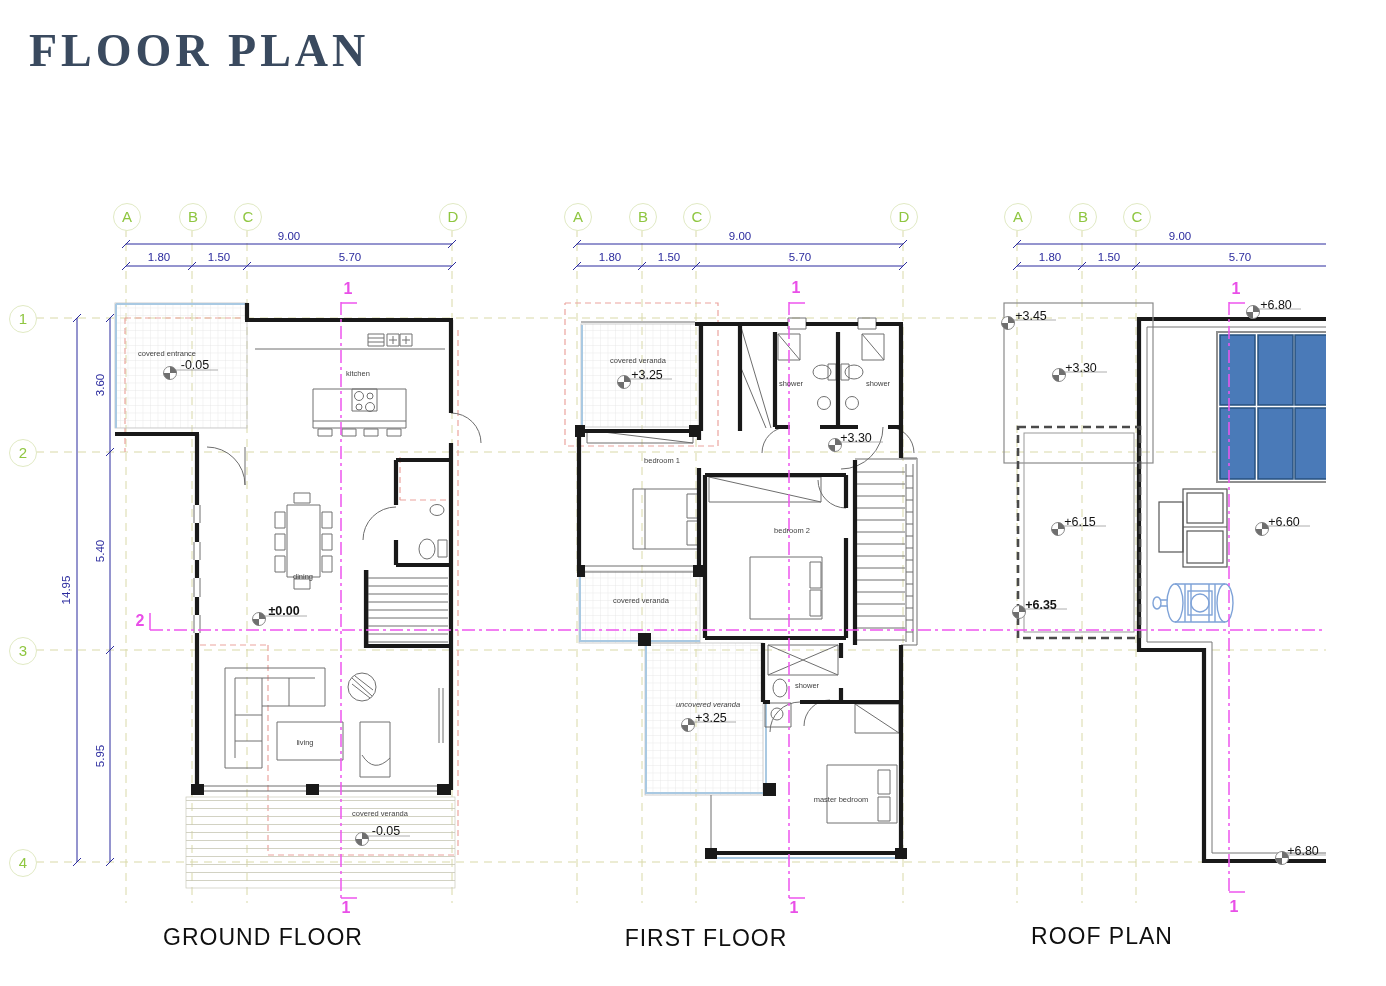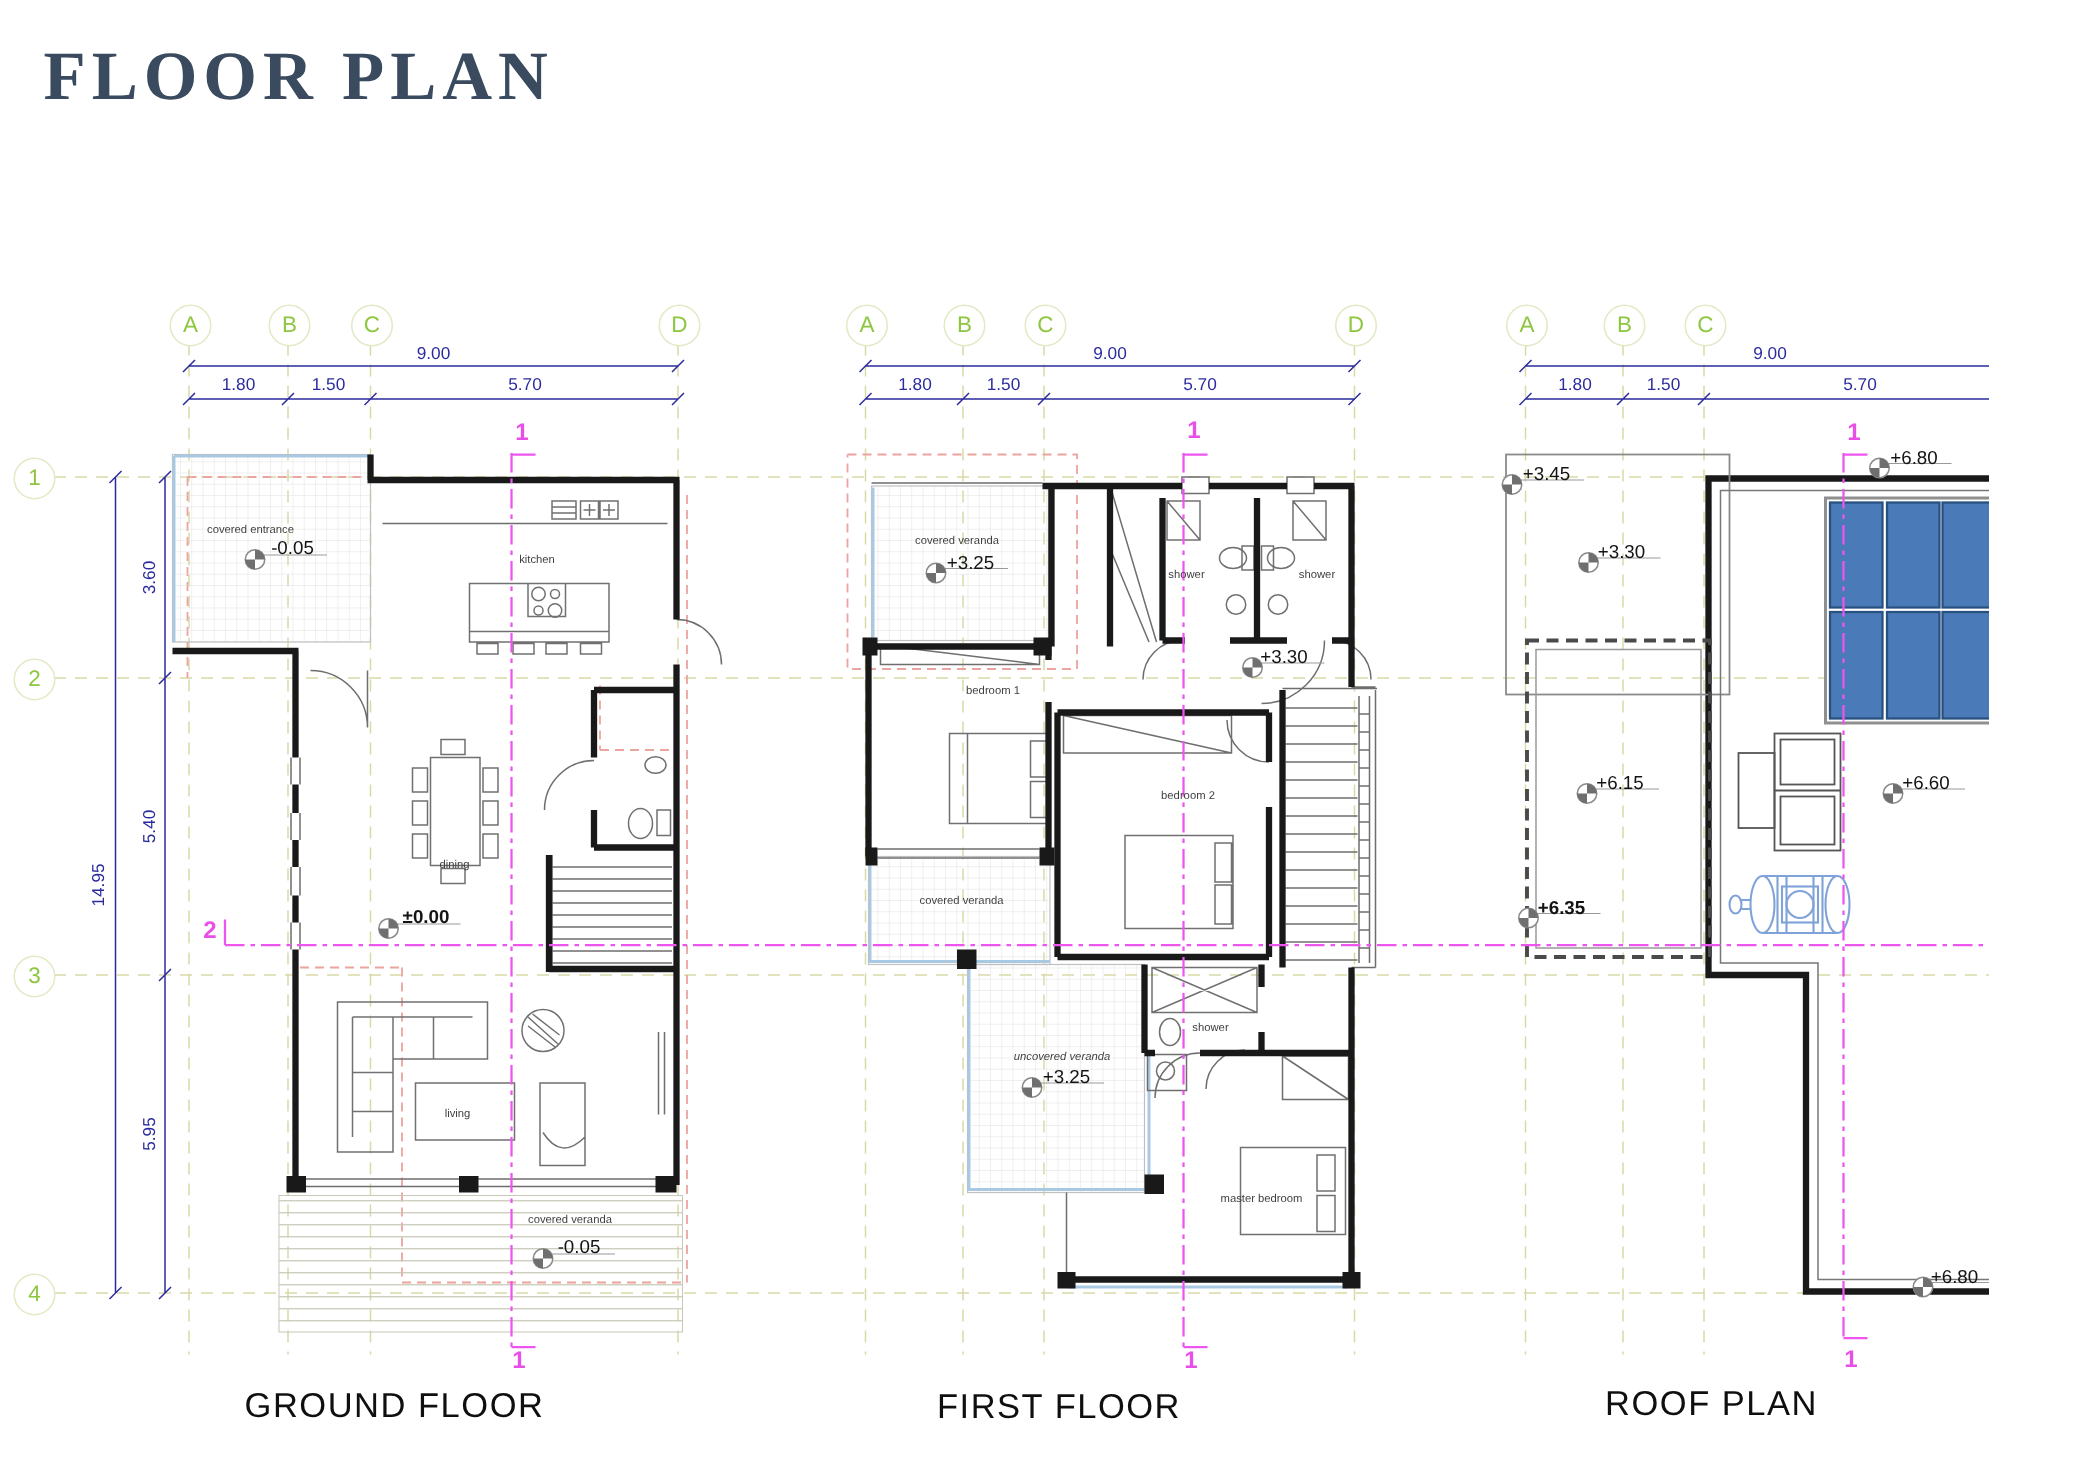--- a/index.html
+++ b/index.html
@@ -290,15 +290,15 @@
 <span class="abs sec ctr" style="left:348px;top:289px;">1</span>
 <span class="abs sec ctr" style="left:346px;top:908px;">1</span>
 <span class="abs sec ctr" style="left:796px;top:288px;">1</span>
 <span class="abs sec ctr" style="left:794px;top:908px;">1</span>
 <span class="abs sec ctr" style="left:1236px;top:289px;">1</span>
 <span class="abs sec ctr" style="left:1234px;top:907px;">1</span>
 <span class="abs sec ctr" style="left:140px;top:621px;">2</span>
 
 <span class="abs fname ctr" style="left:263px;top:937px;">GROUND FLOOR</span>
 <span class="abs fname ctr" style="left:706px;top:938px;">FIRST FLOOR</span>
-<span class="abs fname ctr" style="left:1141px;top:936px;">ROOF PLAN</span>
+<span class="abs fname ctr" style="left:1102px;top:936px;">ROOF PLAN</span>
 
 </div>
 
 </body></html>

